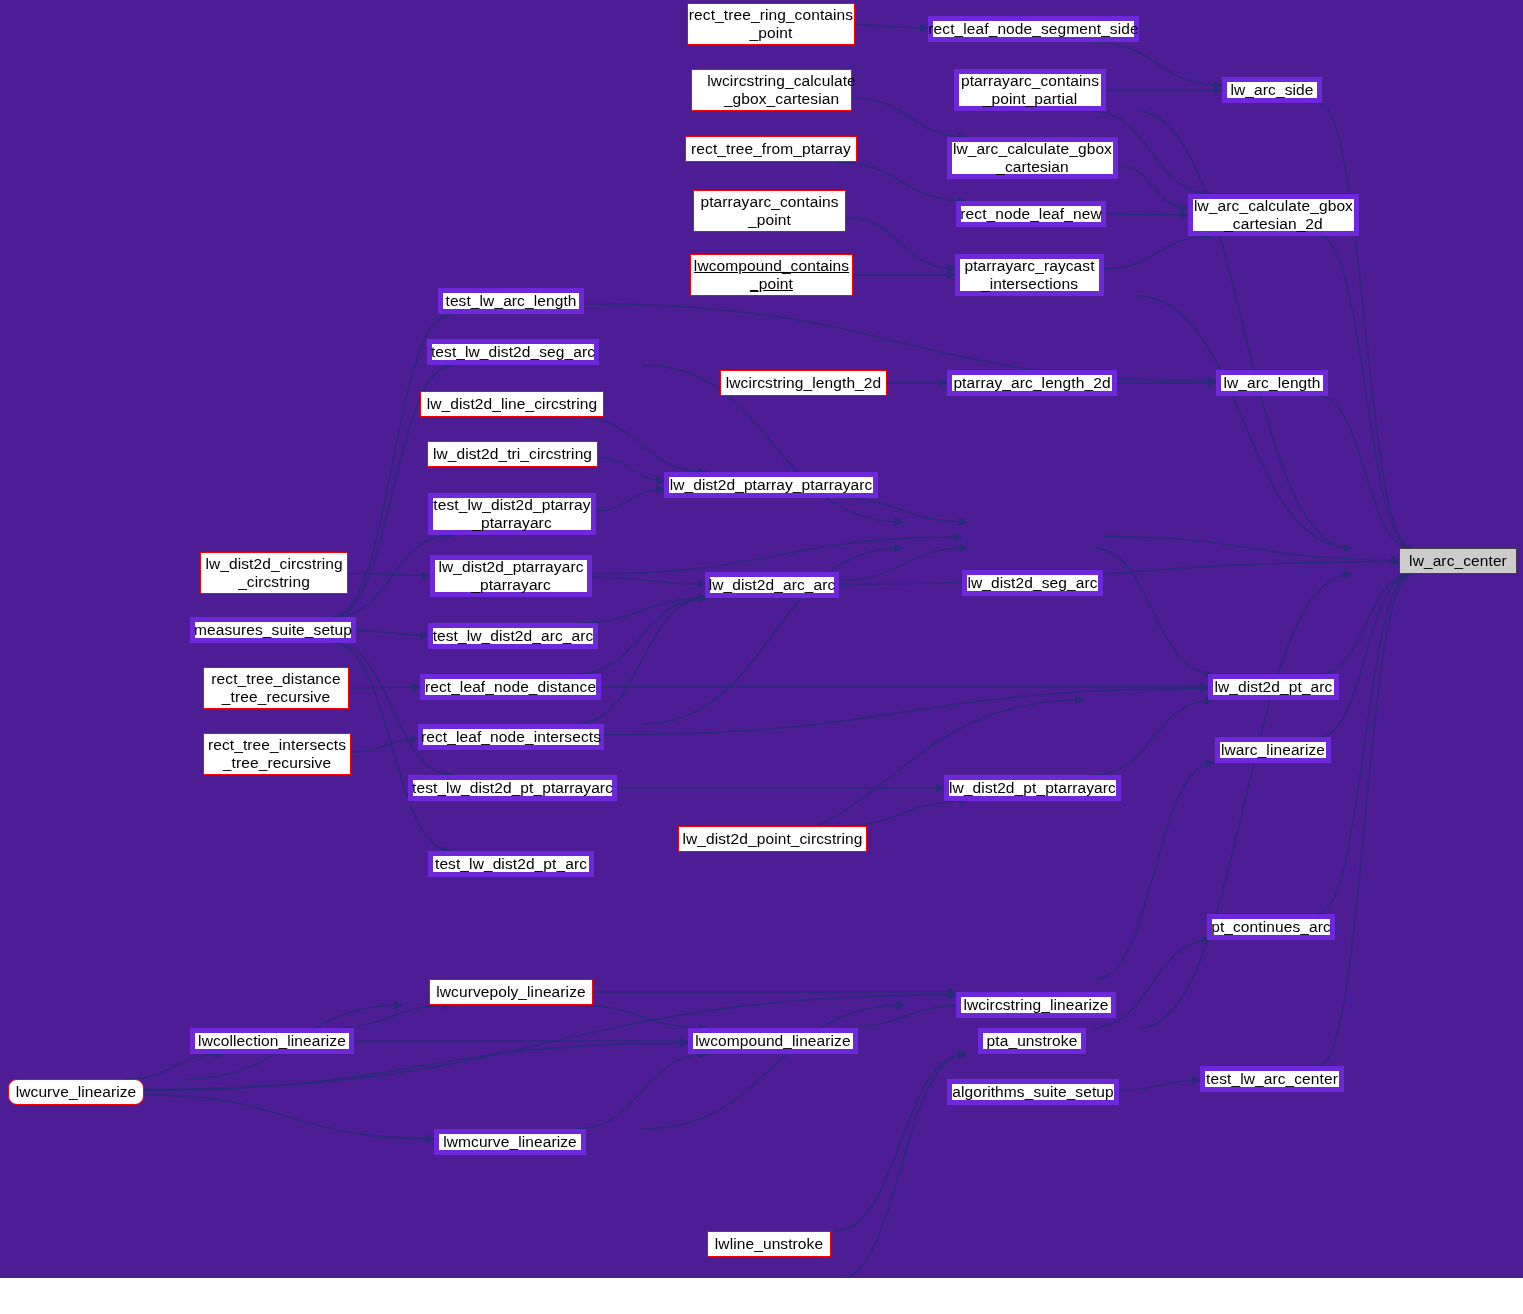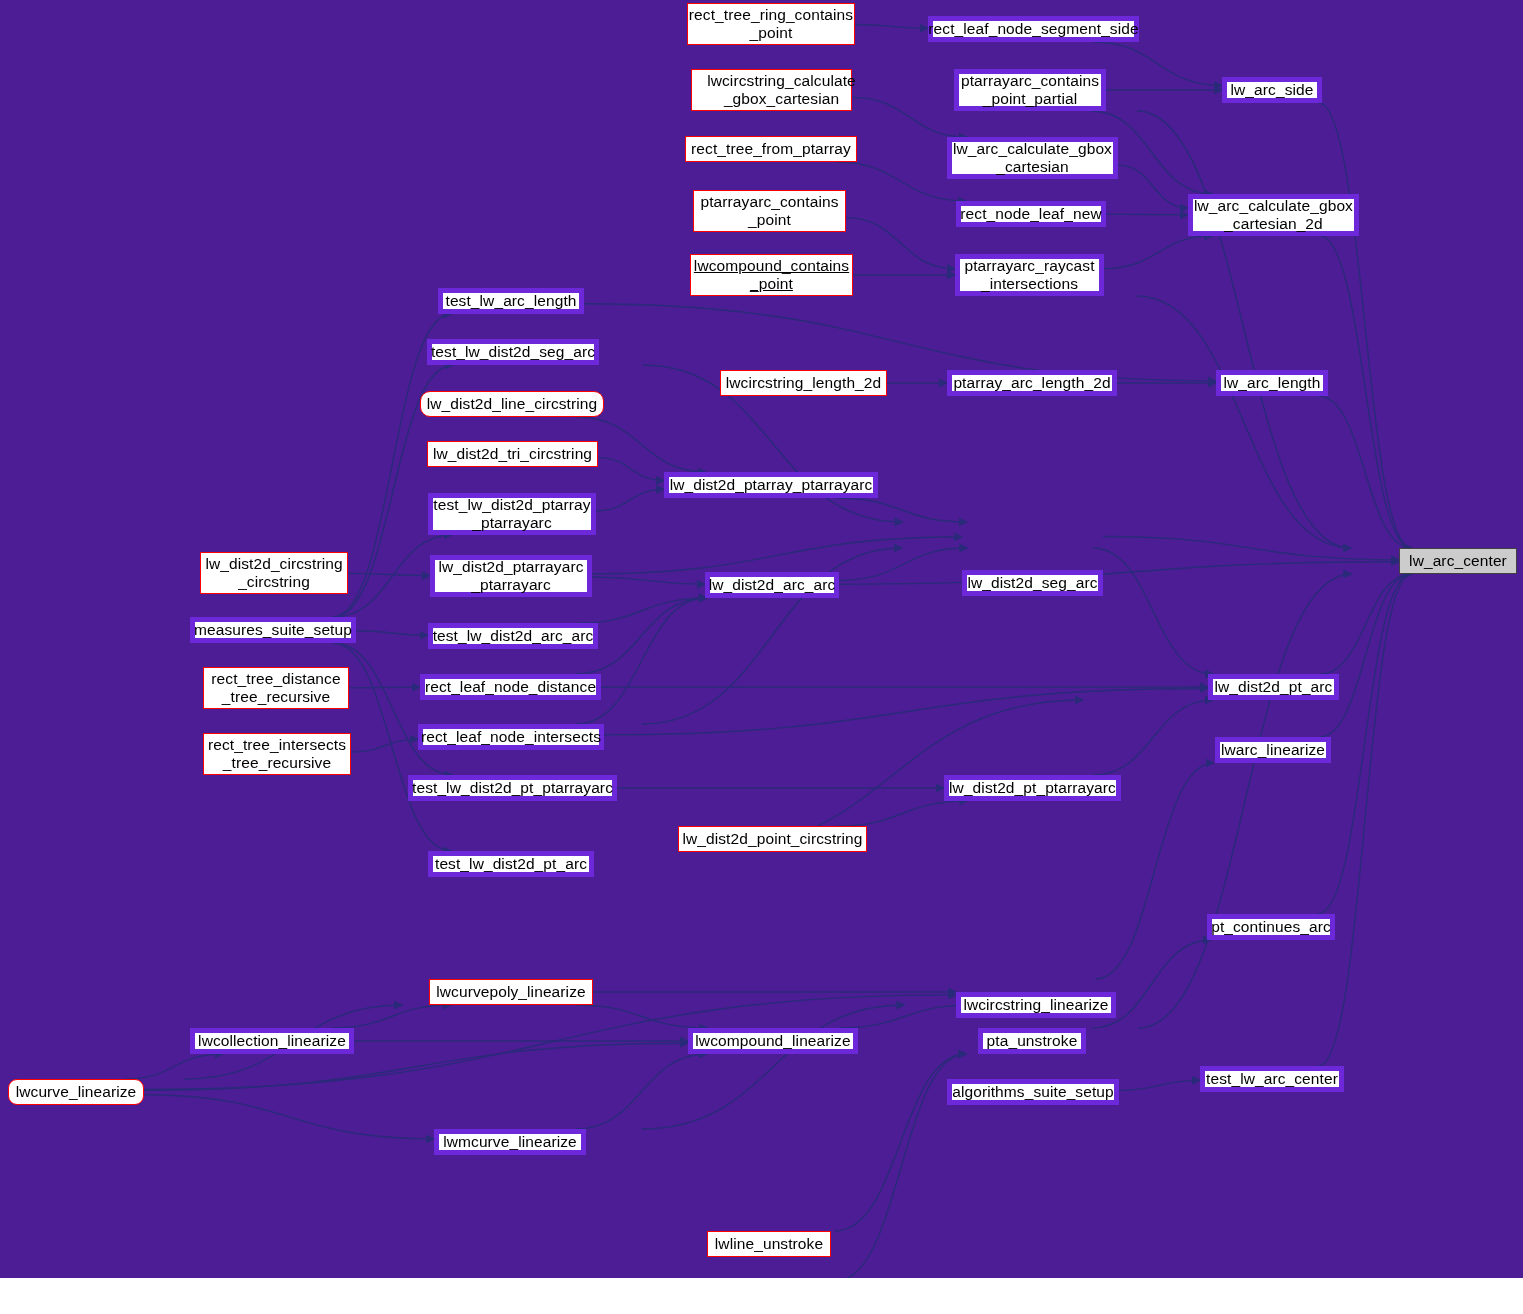--- a/index.html
+++ b/index.html
@@ -117,21 +117,21 @@
 _cartesian_2d</div>
       <div class="node red" style="left: 690px; top: 254px; width: 163px; height: 42px; text-decoration: underline;">lwcompound_contains
 _point</div>
       <div class="node gray" style="left: 955px; top: 254px; width: 149px; height: 42px;">ptarrayarc_raycast
 _intersections</div>
       <div class="node gray" style="left: 438px; top: 288px; width: 146px; height: 26px;">test_lw_arc_length</div>
       <div class="node gray" style="left: 427px; top: 339px; width: 172px; height: 26px;">test_lw_dist2d_seg_arc</div>
       <div class="node red" style="left: 688px; top: 370px; width: 167px; height: 26px; margin-left: 32px;">lwcircstring_length_2d</div>
       <div class="node gray" style="left: 947px; top: 370px; width: 170px; height: 26px;">ptarray_arc_length_2d</div>
       <div class="node gray" style="left: 1216px; top: 370px; width: 112px; height: 26px;">lw_arc_length</div>
-      <div class="node red" style="left: 420px; top: 391px; width: 184px; height: 26px; border-radius: 10px;">lw_dist2d_line_circstring</div>
+      <div class="node red" style="left: 420px; top: 391px; width: 184px; height: 26px;">lw_dist2d_line_circstring</div>
       <div class="node red" style="left: 427px; top: 441px; width: 171px; height: 26px;">lw_dist2d_tri_circstring</div>
       <div class="node gray" style="left: 664px; top: 472px; width: 214px; height: 26px;">lw_dist2d_ptarray_ptarrayarc</div>
       <div class="node gray" style="left: 428px; top: 493px; width: 168px; height: 42px;">test_lw_dist2d_ptarray
 _ptarrayarc</div>
       <div class="node gray" style="left: 962px; top: 522px; width: 141px; height: 26px; margin-top: 48px;">lw_dist2d_seg_arc</div>
       <div class="node red" style="left: 200px; top: 552px; width: 148px; height: 42px;">lw_dist2d_circstring
 _circstring</div>
       <div class="node focus" style="left: 1399px; top: 548px; width: 118px; height: 26px;">lw_arc_center</div>
       <div class="node gray" style="left: 430px; top: 555px; width: 162px; height: 42px;">lw_dist2d_ptarrayarc
 _ptarrayarc</div>

